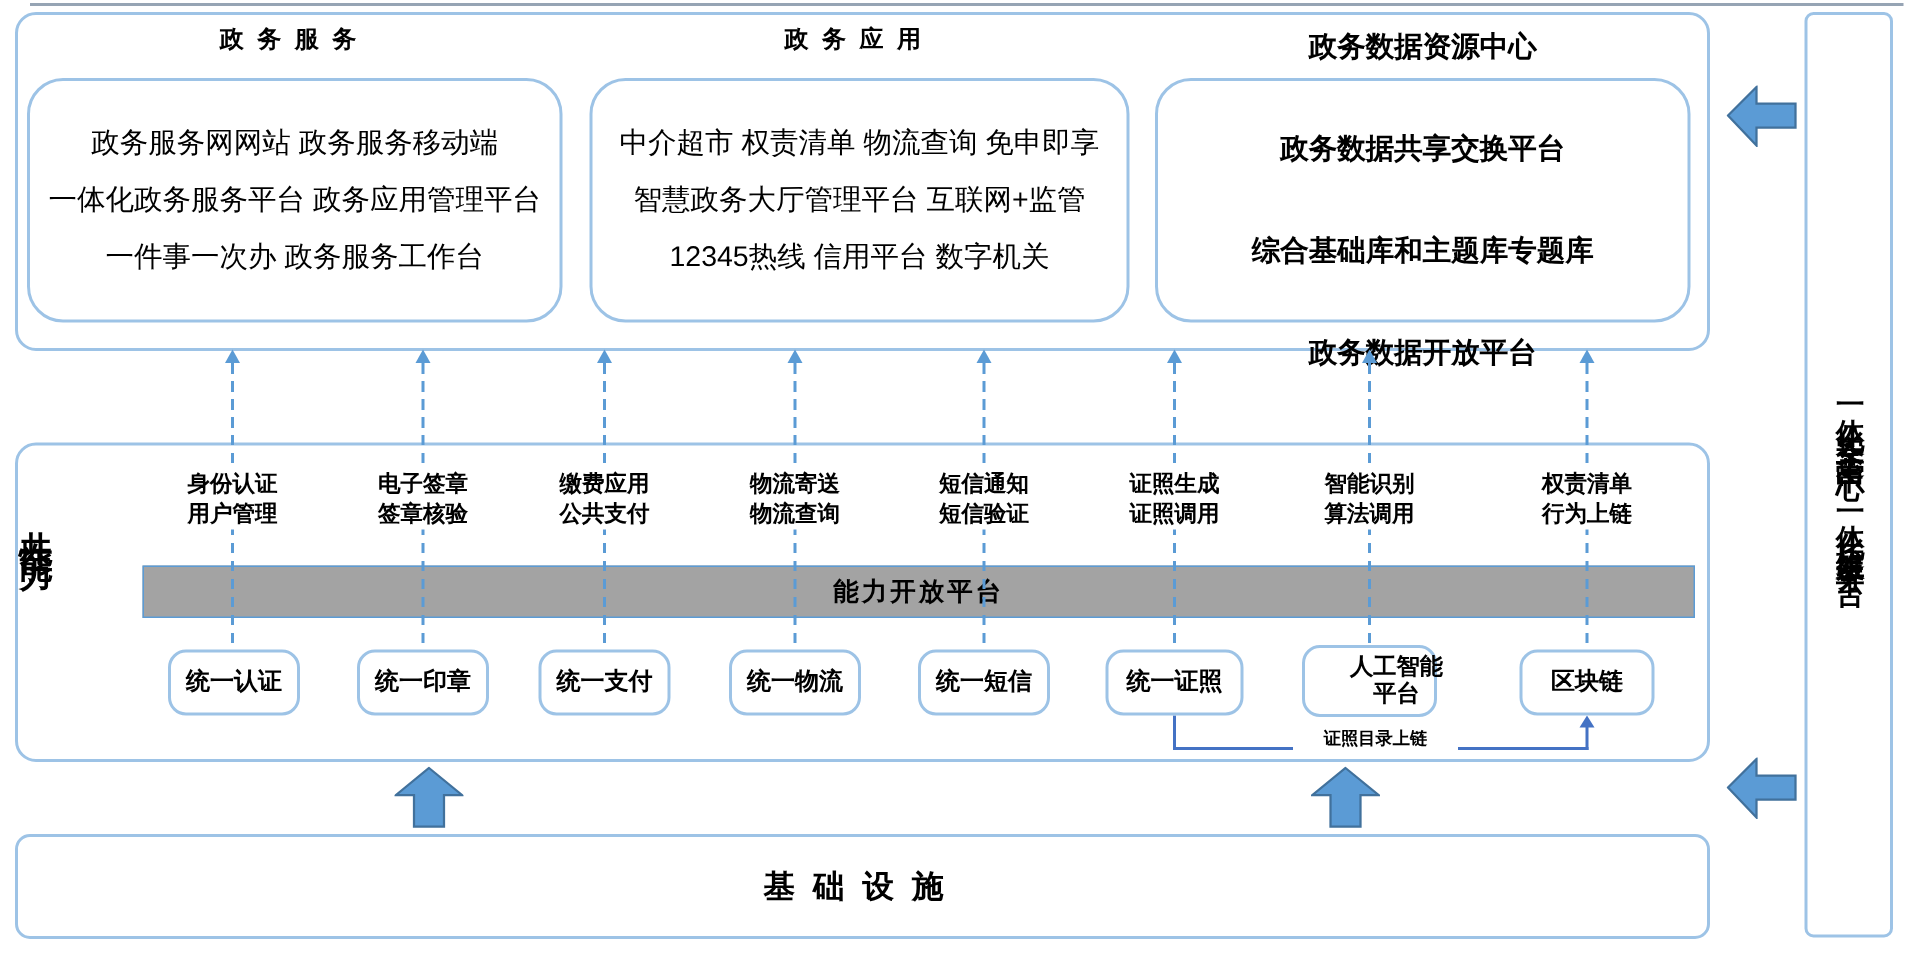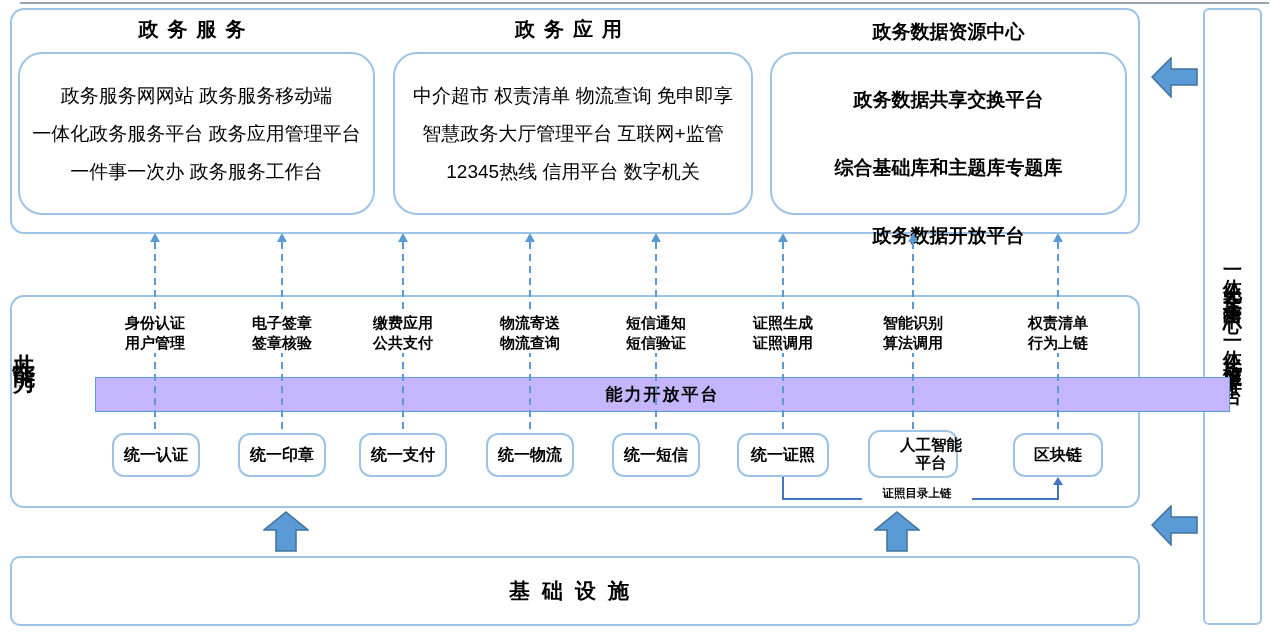--- a/index.html
+++ b/index.html
@@ -13,21 +13,21 @@
   html,body{margin:0;padding:0;background:#ffffff;}
   .canvas{
     position:relative;width:1271px;height:638px;background:#ffffff;
     font-family:"Liberation Sans","DejaVu Sans",sans-serif;color:var(--text);
     overflow:hidden;
   }
   .abs{position:absolute;}
   .outline{border:2px solid var(--border-light);border-radius:14px;background:#ffffff;box-sizing:border-box;}
   .top-edge{position:absolute;left:20px;top:2px;width:1249px;height:2px;background:#96a4b4;}
   .section-title{
-    position:absolute;top:16px;font-size:20px;font-weight:bold;
+    position:absolute;top:16px;font-size:16px;font-weight:bold;
     letter-spacing:9px;text-align:center;white-space:nowrap;
   }
   .inner-box{
     position:absolute;top:52px;height:163px;border:2px solid var(--border-light);
     border-radius:24px;background:#fff;box-sizing:border-box;
     display:flex;flex-direction:column;justify-content:center;align-items:center;
   }
   .inner-line{font-size:19px;font-weight:normal;white-space:nowrap;line-height:38px;}
   .inner-line4{font-size:19px;font-weight:bold;white-space:nowrap;line-height:36px;}
 
@@ -43,22 +43,22 @@
   .cap-label{
     position:absolute;top:313px;width:130px;text-align:center;z-index:4;
     background:#ffffff;font-size:15px;font-weight:bold;line-height:20px;
   }
   .side-label{
     position:absolute;left:10px;top:336px;z-index:4;
     writing-mode:vertical-rl;text-orientation:upright;
     font-size:22px;font-weight:bold;letter-spacing:6px;line-height:28px;
   }
   .open-bar{
-    position:absolute;left:95px;top:377px;width:1135px;height:35px;z-index:2;
-    border:1.5px solid var(--line-blue);box-sizing:border-box;background:#c4b5fd;
+    position:absolute;left:95px;top:377px;width:1035px;height:35px;z-index:2;
+    border:1.5px solid var(--line-blue);box-sizing:border-box;background:#a3a3a3;
     display:flex;align-items:center;justify-content:center;
     font-size:17px;font-weight:bold;letter-spacing:2px;
   }
   .unit-box{
     position:absolute;top:433px;height:44px;z-index:4;
     border:2px solid var(--border-light);border-radius:12px;background:#fff;box-sizing:border-box;
     display:flex;flex-direction:column;align-items:center;justify-content:center;
     font-size:16px;font-weight:bold;line-height:18px;white-space:nowrap;
   }
   .unit-box.tall{top:430px;height:48px;font-size:15.5px;}

